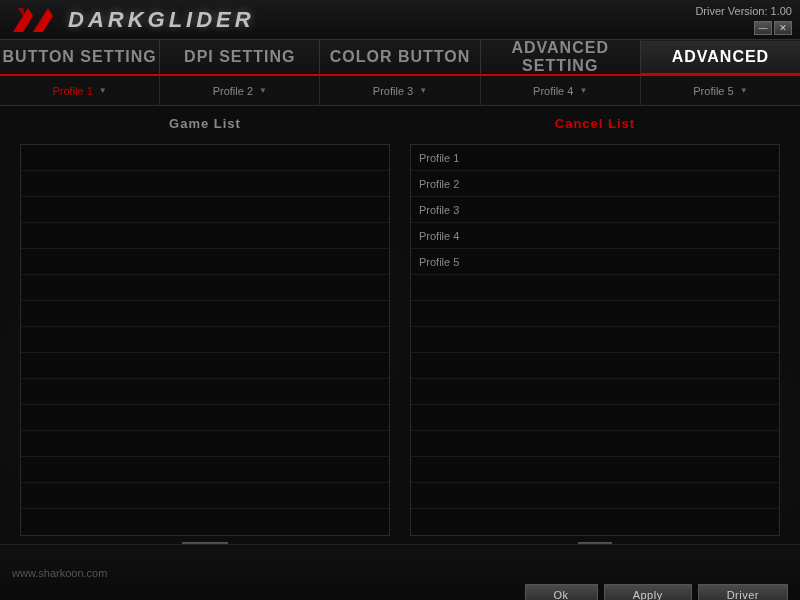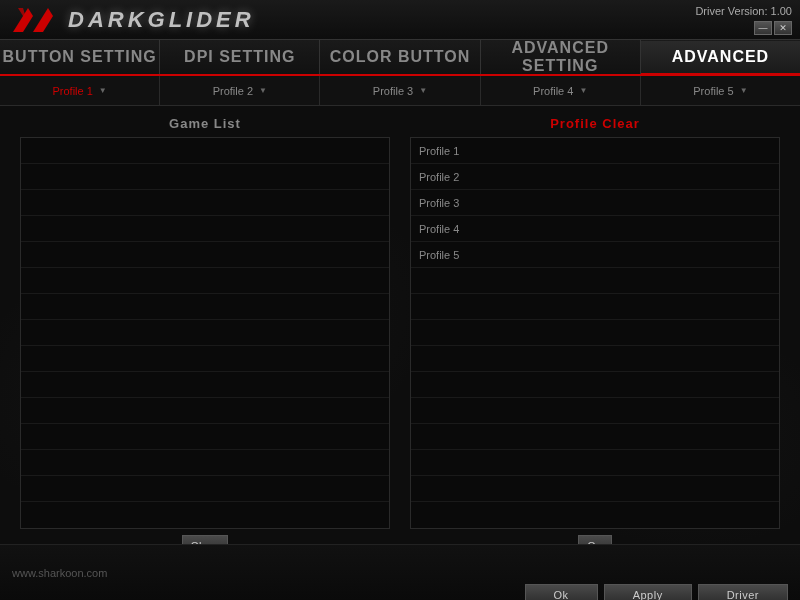--- a/index.html
+++ b/index.html
@@ -221,21 +221,21 @@
       flex: 1;
       display: flex;
       flex-direction: column;
       align-items: center;
     }
 
     .panel-title {
       font-size: 13px;
       font-weight: bold;
       letter-spacing: 1px;
-      margin-bottom: 6px;
+      margin-bottom: 13px;
       color: #888;
     }
 
     .panel-title.red {
       color: #cc0000;
     }
 
     .list-container {
       width: 100%;
       flex: 1;
@@ -394,21 +394,21 @@
           <div class="list-item empty"> </div>
           <div class="list-item empty"> </div>
           <div class="list-item empty"> </div>
         </div>
         <div class="panel-actions">
           <button class="action-btn">Clear</button>
         </div>
       </div>
 
       <div class="panel">
-        <div class="panel-title red">Profile Clear</div>
+        <div class="panel-title red">Cancel List</div>
         <div class="list-container">
           <div class="list-item">Profile 1</div>
           <div class="list-item">Profile 2</div>
           <div class="list-item">Profile 3</div>
           <div class="list-item">Profile 4</div>
           <div class="list-item">Profile 5</div>
           <div class="list-item empty"> </div>
           <div class="list-item empty"> </div>
           <div class="list-item empty"> </div>
           <div class="list-item empty"> </div>

